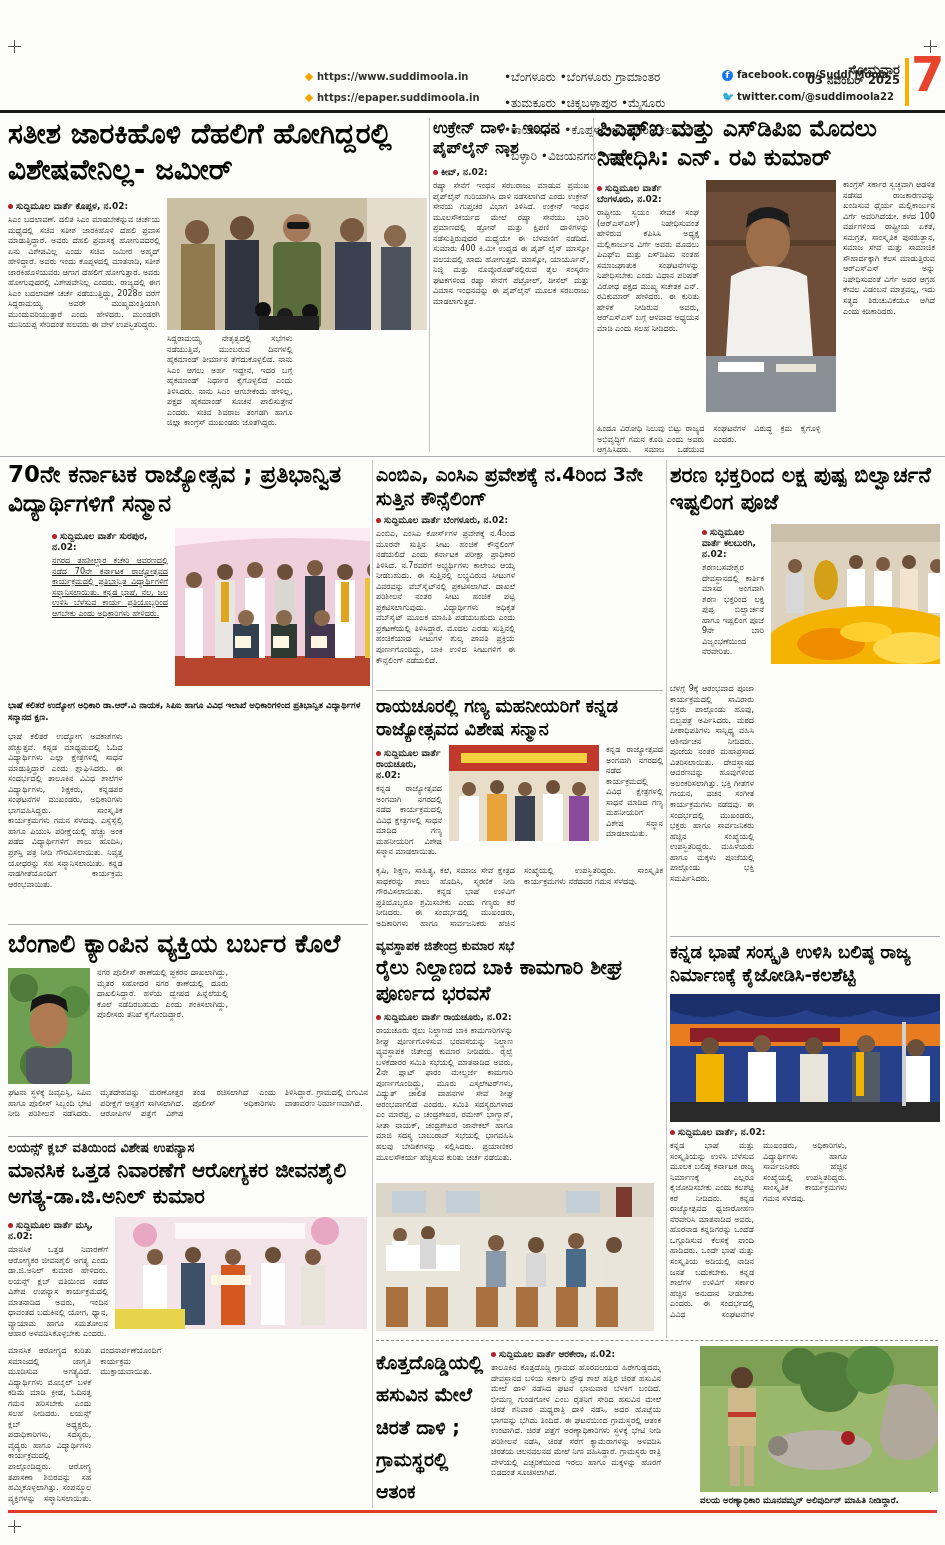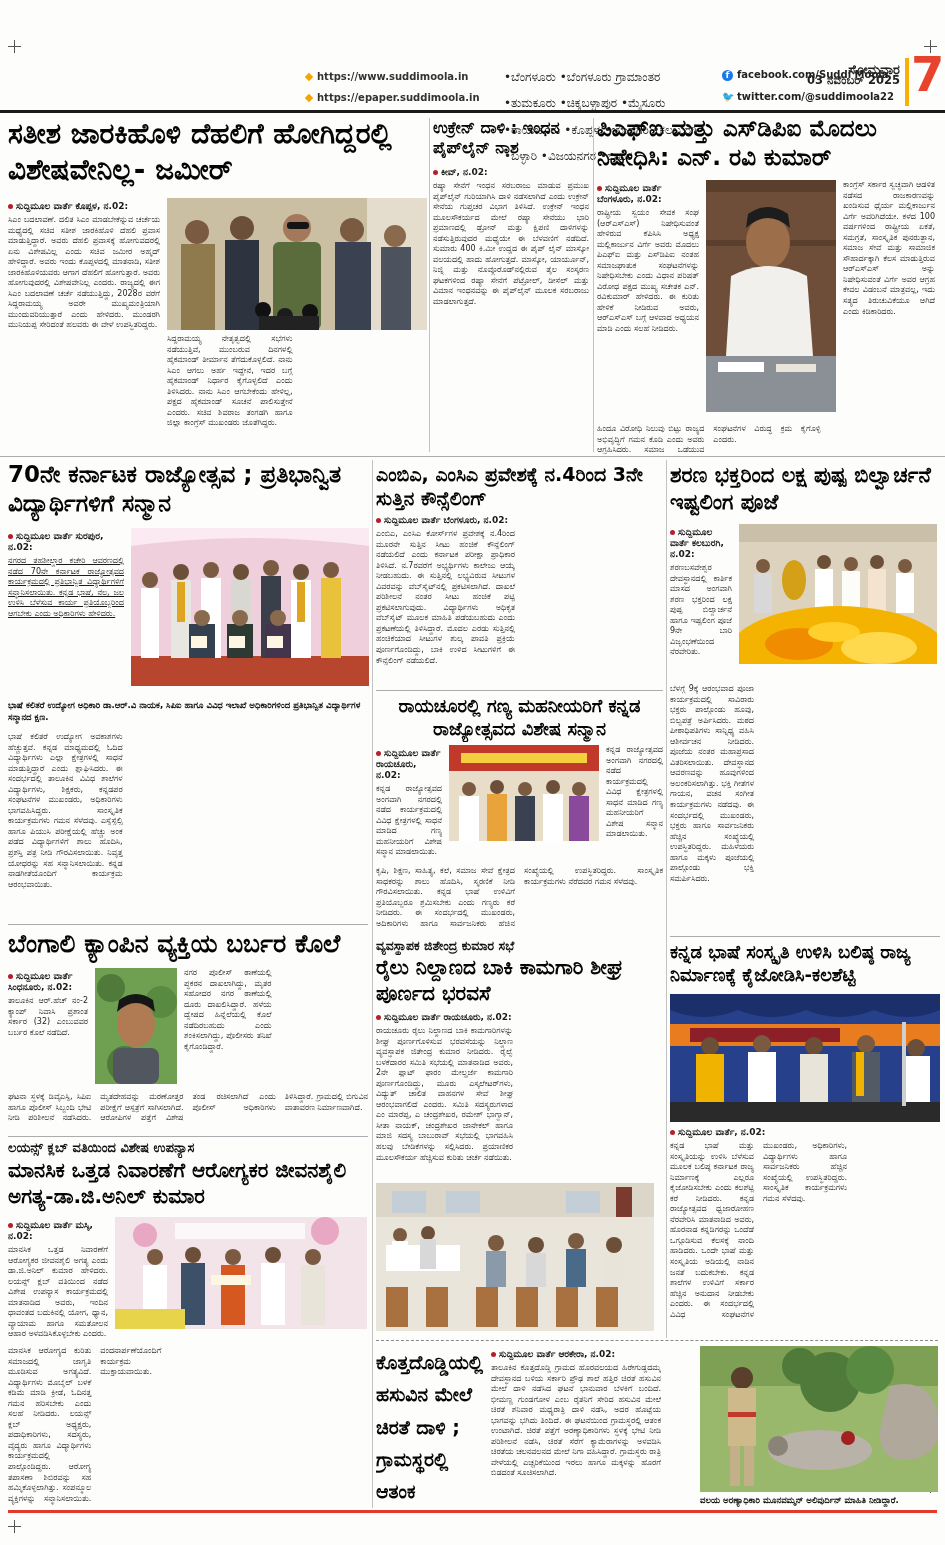--- a/index.html
+++ b/index.html
@@ -134,21 +134,21 @@
       </div>
       <div style="width:92px;flex:none;">
         <div class="bt" style="height:232px;">ಕಾಂಗ್ರೆಸ್ ಸರ್ಕಾರ ಸ್ವಚ್ಛವಾಗಿ ಆಡಳಿತ ನಡೆಸದ ರಾಜಕಾರಣವನ್ನು ಖಂಡಿಸುವ ಧೈರ್ಯ ಮಲ್ಲಿಕಾರ್ಜುನ ವಿರ್ಗೆ ಅವರಿಗಿದೆಯೇ. ಕಳೆದ 100 ವರ್ಷಗಳಿಂದ ರಾಷ್ಟ್ರೀಯ ಏಕತೆ, ಸಮಗ್ರತೆ, ಸಾಂಸ್ಕೃತಿಕ ಪುನರುತ್ಥಾನ, ಸಮಾಜ ಸೇವೆ ಮತ್ತು ಸಾಮಾಜಿಕ ಸೌಹಾರ್ದಕ್ಕಾಗಿ ಕೆಲಸ ಮಾಡುತ್ತಿರುವ ಆರ್‌ಎಸ್‌ಎಸ್ ಅನ್ನು ನಿಷೇಧಿಸುವಂತೆ ವಿರ್ಗೆ ಅವರ ಆಗ್ರಹ ಕೇವಲ ವಿಡಂಬನೆ ಮಾತ್ರವಲ್ಲ, ಇದು ಸತ್ಯದ ತಿರುಚುವಿಕೆಯೂ ಆಗಿದೆ ಎಂದು ಕಿಡಿಕಾರಿದರು.</div>
       </div>
     </div>
     <div class="bt c3" style="height:32px;margin-top:4px;">ಹಿಂದೂ ವಿರೋಧಿ ನಿಲುವು ಬಿಟ್ಟು ರಾಜ್ಯದ ಅಭಿವೃದ್ಧಿಗೆ ಗಮನ ಕೊಡಿ ಎಂದು ಅವರು ಆಗ್ರಹಿಸಿದರು. ಸಮಾಜ ಒಡೆಯುವ ಸಂಘಟನೆಗಳ ವಿರುದ್ಧ ಕ್ರಮ ಕೈಗೊಳ್ಳಿ ಎಂದರು.</div>
   </div>
 
   <div class="art" style="left:8px;top:460px;width:362px;height:464px;">
     <div class="hl" style="font-size:23px;height:64px;">70ನೇ ಕರ್ನಾಟಕ ರಾಜ್ಯೋತ್ಸವ ; ಪ್ರತಿಭಾನ್ವಿತ ವಿದ್ಯಾರ್ಥಿಗಳಿಗೆ ಸನ್ಮಾನ</div>
-    <div class="row" style="margin-top:4px;">
+    <div class="row" style="margin-top:4px;margin-left:44px;">
       <div style="width:116px;flex:none;">
         <div class="byline"><span class="dot"></span><span>ಸುದ್ದಿಮೂಲ ವಾರ್ತೆ ಸುರಪುರ, ನ.02:</span></div>
         <div class="bt" style="height:140px;text-decoration:underline;">ನಗರದ ತಹಶೀಲ್ದಾರ ಕಚೇರಿ ಆವರಣದಲ್ಲಿ ನಡೆದ 70ನೇ ಕರ್ನಾಟಕ ರಾಜ್ಯೋತ್ಸವದ ಕಾರ್ಯಕ್ರಮದಲ್ಲಿ ಪ್ರತಿಭಾನ್ವಿತ ವಿದ್ಯಾರ್ಥಿಗಳಿಗೆ ಸನ್ಮಾನಿಸಲಾಯಿತು. ಕನ್ನಡ ಭಾಷೆ, ನೆಲ, ಜಲ ಉಳಿಸಿ ಬೆಳೆಸುವ ಕಾರ್ಯ ಪ್ರತಿಯೊಬ್ಬರಿಂದ ಆಗಬೇಕು ಎಂದು ಅಧಿಕಾರಿಗಳು ಹೇಳಿದರು.</div>
       </div>
       <div class="photo" style="width:238px;height:158px;">
         <svg viewBox="0 0 238 158">
           <rect width="238" height="158" fill="#f0cfdd"></rect>
             <path d="M0 18 Q119 2 238 18 V0 H0 Z" fill="#fbeaf2"></path>
           <rect x="0" y="128" width="238" height="30" fill="#b8452e"></rect>
           <rect x="10" y="60" width="18" height="70" fill="#fff"></rect>
@@ -183,21 +183,21 @@
     <div class="bt c3" style="height:196px;margin-top:4px;">ಭಾಷೆ ಕಲಿತರೆ ಉದ್ಯೋಗ ಅವಕಾಶಗಳು ಹೆಚ್ಚುತ್ತವೆ. ಕನ್ನಡ ಮಾಧ್ಯಮದಲ್ಲಿ ಓದಿದ ವಿದ್ಯಾರ್ಥಿಗಳು ಎಲ್ಲಾ ಕ್ಷೇತ್ರಗಳಲ್ಲಿ ಸಾಧನೆ ಮಾಡುತ್ತಿದ್ದಾರೆ ಎಂದು ಶ್ಲಾಘಿಸಿದರು. ಈ ಸಂದರ್ಭದಲ್ಲಿ ತಾಲೂಕಿನ ವಿವಿಧ ಶಾಲೆಗಳ ವಿದ್ಯಾರ್ಥಿಗಳು, ಶಿಕ್ಷಕರು, ಕನ್ನಡಪರ ಸಂಘಟನೆಗಳ ಮುಖಂಡರು, ಅಧಿಕಾರಿಗಳು ಭಾಗವಹಿಸಿದ್ದರು. ಸಾಂಸ್ಕೃತಿಕ ಕಾರ್ಯಕ್ರಮಗಳು ಗಮನ ಸೆಳೆದವು. ಎಸ್ಸೆಸ್ಸೆಲ್ಸಿ ಹಾಗೂ ಪಿಯುಸಿ ಪರೀಕ್ಷೆಯಲ್ಲಿ ಹೆಚ್ಚು ಅಂಕ ಪಡೆದ ವಿದ್ಯಾರ್ಥಿಗಳಿಗೆ ಶಾಲು ಹೊದಿಸಿ, ಪ್ರಶಸ್ತಿ ಪತ್ರ ನೀಡಿ ಗೌರವಿಸಲಾಯಿತು. ನಿವೃತ್ತ ಯೋಧರನ್ನು ಸಹ ಸನ್ಮಾನಿಸಲಾಯಿತು. ಕನ್ನಡ ನಾಡಗೀತೆಯೊಂದಿಗೆ ಕಾರ್ಯಕ್ರಮ ಆರಂಭವಾಯಿತು.</div>
   </div>
 
   <div class="art" style="left:376px;top:462px;width:287px;height:224px;">
     <div class="hl" style="font-size:19px;height:50px;">ಎಂಬಿಎ, ಎಂಸಿಎ ಪ್ರವೇಶಕ್ಕೆ ನ.4ರಿಂದ 3ನೇ ಸುತ್ತಿನ ಕೌನ್ಸೆಲಿಂಗ್</div>
     <div class="byline"><span class="dot"></span><span>ಸುದ್ದಿಮೂಲ ವಾರ್ತೆ ಬೆಂಗಳೂರು, ನ.02:</span></div>
     <div class="bt c2" style="height:148px;">ಎಂಬಿಎ, ಎಂಸಿಎ ಕೋರ್ಸ್‌ಗಳ ಪ್ರವೇಶಕ್ಕೆ ನ.4ರಿಂದ ಮೂರನೇ ಸುತ್ತಿನ ಸೀಟು ಹಂಚಿಕೆ ಕೌನ್ಸೆಲಿಂಗ್ ನಡೆಯಲಿದೆ ಎಂದು ಕರ್ನಾಟಕ ಪರೀಕ್ಷಾ ಪ್ರಾಧಿಕಾರ ತಿಳಿಸಿದೆ. ನ.7ರವರೆಗೆ ಅಭ್ಯರ್ಥಿಗಳು ಕಾಲೇಜು ಆಯ್ಕೆ ನೀಡಬಹುದು. ಈ ಸುತ್ತಿನಲ್ಲಿ ಲಭ್ಯವಿರುವ ಸೀಟುಗಳ ವಿವರವನ್ನು ವೆಬ್‌ಸೈಟ್‌ನಲ್ಲಿ ಪ್ರಕಟಿಸಲಾಗಿದೆ. ದಾಖಲೆ ಪರಿಶೀಲನೆ ನಂತರ ಸೀಟು ಹಂಚಿಕೆ ಪಟ್ಟಿ ಪ್ರಕಟಿಸಲಾಗುವುದು. ವಿದ್ಯಾರ್ಥಿಗಳು ಅಧಿಕೃತ ವೆಬ್‌ಸೈಟ್ ಮೂಲಕ ಮಾಹಿತಿ ಪಡೆಯಬಹುದು ಎಂದು ಪ್ರಕಟಣೆಯಲ್ಲಿ ತಿಳಿಸಿದ್ದಾರೆ. ಮೊದಲ ಎರಡು ಸುತ್ತಿನಲ್ಲಿ ಹಂಚಿಕೆಯಾದ ಸೀಟುಗಳ ಶುಲ್ಕ ಪಾವತಿ ಪ್ರಕ್ರಿಯೆ ಪೂರ್ಣಗೊಂಡಿದ್ದು, ಬಾಕಿ ಉಳಿದ ಸೀಟುಗಳಿಗೆ ಈ ಕೌನ್ಸೆಲಿಂಗ್ ನಡೆಯಲಿದೆ.</div>
   </div>
 
   <div class="art" style="left:376px;top:694px;width:287px;height:232px;">
-    <div class="hl" style="font-size:18px;height:48px;text-align:center;">ರಾಯಚೂರಲ್ಲಿ ಗಣ್ಯ ಮಹನೀಯರಿಗೆ ಕನ್ನಡ ರಾಜ್ಯೋತ್ಸವದ ವಿಶೇಷ ಸನ್ಮಾನ</div>
+    <div class="hl" style="font-size:18px;height:48px;">ರಾಯಚೂರಲ್ಲಿ ಗಣ್ಯ ಮಹನೀಯರಿಗೆ ಕನ್ನಡ ರಾಜ್ಯೋತ್ಸವದ ವಿಶೇಷ ಸನ್ಮಾನ</div>
     <div class="row" style="margin-top:3px;">
       <div style="width:66px;flex:none;">
         <div class="byline"><span class="dot"></span><span>ಸುದ್ದಿಮೂಲ ವಾರ್ತೆ ರಾಯಚೂರು, ನ.02:</span></div>
         <div class="bt" style="height:78px;">ಕನ್ನಡ ರಾಜ್ಯೋತ್ಸವದ ಅಂಗವಾಗಿ ನಗರದಲ್ಲಿ ನಡೆದ ಕಾರ್ಯಕ್ರಮದಲ್ಲಿ ವಿವಿಧ ಕ್ಷೇತ್ರಗಳಲ್ಲಿ ಸಾಧನೆ ಮಾಡಿದ ಗಣ್ಯ ಮಹನೀಯರಿಗೆ ವಿಶೇಷ ಸನ್ಮಾನ ಮಾಡಲಾಯಿತು.</div>
       </div>
       <div class="photo" style="width:150px;height:96px;">
         <svg viewBox="0 0 150 96">
           <rect width="150" height="96" fill="#e8ddc8"></rect>
             <rect x="0" y="0" width="150" height="26" fill="#c0392b"></rect>
             <rect x="12" y="8" width="126" height="10" fill="#f4d03f"></rect>
@@ -216,21 +216,21 @@
       <div style="flex:1;">
         <div class="bt" style="height:100px;">ಕನ್ನಡ ರಾಜ್ಯೋತ್ಸವದ ಅಂಗವಾಗಿ ನಗರದಲ್ಲಿ ನಡೆದ ಕಾರ್ಯಕ್ರಮದಲ್ಲಿ ವಿವಿಧ ಕ್ಷೇತ್ರಗಳಲ್ಲಿ ಸಾಧನೆ ಮಾಡಿದ ಗಣ್ಯ ಮಹನೀಯರಿಗೆ ವಿಶೇಷ ಸನ್ಮಾನ ಮಾಡಲಾಯಿತು.</div>
       </div>
     </div>
     <div class="bt c2" style="height:72px;margin-top:4px;">ಕೃಷಿ, ಶಿಕ್ಷಣ, ಸಾಹಿತ್ಯ, ಕಲೆ, ಸಮಾಜ ಸೇವೆ ಕ್ಷೇತ್ರದ ಸಾಧಕರನ್ನು ಶಾಲು ಹೊದಿಸಿ, ಸ್ಮರಣಿಕೆ ನೀಡಿ ಗೌರವಿಸಲಾಯಿತು. ಕನ್ನಡ ಭಾಷೆ ಉಳಿವಿಗೆ ಪ್ರತಿಯೊಬ್ಬರೂ ಶ್ರಮಿಸಬೇಕು ಎಂದು ಗಣ್ಯರು ಕರೆ ನೀಡಿದರು. ಈ ಸಂದರ್ಭದಲ್ಲಿ ಮುಖಂಡರು, ಅಧಿಕಾರಿಗಳು ಹಾಗೂ ಸಾರ್ವಜನಿಕರು ಹೆಚ್ಚಿನ ಸಂಖ್ಯೆಯಲ್ಲಿ ಉಪಸ್ಥಿತರಿದ್ದರು. ಸಾಂಸ್ಕೃತಿಕ ಕಾರ್ಯಕ್ರಮಗಳು ನೆರೆದವರ ಗಮನ ಸೆಳೆದವು.</div>
   </div>
 
   <div class="art" style="left:670px;top:462px;width:270px;height:472px;">
     <div class="hl" style="font-size:21px;height:58px;">ಶರಣ ಭಕ್ತರಿಂದ ಲಕ್ಷ ಪುಷ್ಪ ಬಿಲ್ವಾರ್ಚನೆ ಇಷ್ಟಲಿಂಗ ಪೂಜೆ</div>
     <div class="row" style="margin-top:4px;">
-      <div style="width:62px;flex:none;">
+      <div style="width:62px;flex:none;margin-left:32px;">
         <div class="byline"><span class="dot"></span><span>ಸುದ್ದಿಮೂಲ ವಾರ್ತೆ ಕಲಬುರಗಿ, ನ.02:</span></div>
         <div class="bt" style="height:116px;">ಶರಣಬಸವೇಶ್ವರ ದೇವಸ್ಥಾನದಲ್ಲಿ ಕಾರ್ತಿಕ ಮಾಸದ ಅಂಗವಾಗಿ ಶರಣ ಭಕ್ತರಿಂದ ಲಕ್ಷ ಪುಷ್ಪ ಬಿಲ್ವಾರ್ಚನೆ ಹಾಗೂ ಇಷ್ಟಲಿಂಗ ಪೂಜೆ 9ನೇ ಬಾರಿ ವಿಜೃಂಭಣೆಯಿಂದ ನೆರವೇರಿತು.</div>
       </div>
       <div class="photo" style="width:198px;height:140px;">
         <svg viewBox="0 0 198 140">
           <rect width="198" height="140" fill="#ddd2bd"></rect>
             <rect x="0" y="0" width="198" height="18" fill="#cabfa8"></rect>
           <circle cx="24" cy="42" r="7" fill="#7a5a40"></circle>
             <rect x="15" y="49" width="18" height="40" fill="#d8d8d8"></rect>
           <ellipse cx="55" cy="56" rx="12" ry="20" fill="#d4a017"></ellipse>
@@ -248,24 +248,20 @@
             <ellipse cx="95" cy="108" rx="26" ry="10" fill="#ffcf2e"></ellipse>
         </svg>
       </div>
     </div>
     <div class="bt c3" style="height:258px;margin-top:5px;">ಬೆಳಗ್ಗೆ 9ಕ್ಕೆ ಆರಂಭವಾದ ಪೂಜಾ ಕಾರ್ಯಕ್ರಮದಲ್ಲಿ ಸಾವಿರಾರು ಭಕ್ತರು ಪಾಲ್ಗೊಂಡು ಹೂವು, ಬಿಲ್ವಪತ್ರೆ ಅರ್ಪಿಸಿದರು. ಮಠದ ಪೀಠಾಧಿಪತಿಗಳು ಸಾನ್ನಿಧ್ಯ ವಹಿಸಿ ಆಶೀರ್ವಚನ ನೀಡಿದರು. ಪೂಜೆಯ ನಂತರ ಮಹಾಪ್ರಸಾದ ವಿತರಿಸಲಾಯಿತು. ದೇವಸ್ಥಾನದ ಆವರಣವನ್ನು ಹೂವುಗಳಿಂದ ಅಲಂಕರಿಸಲಾಗಿತ್ತು. ಭಕ್ತಿ ಗೀತೆಗಳ ಗಾಯನ, ವಚನ ಸಂಗೀತ ಕಾರ್ಯಕ್ರಮಗಳು ನಡೆದವು. ಈ ಸಂದರ್ಭದಲ್ಲಿ ಮುಖಂಡರು, ಭಕ್ತರು ಹಾಗೂ ಸಾರ್ವಜನಿಕರು ಹೆಚ್ಚಿನ ಸಂಖ್ಯೆಯಲ್ಲಿ ಉಪಸ್ಥಿತರಿದ್ದರು. ಮಹಿಳೆಯರು ಹಾಗೂ ಮಕ್ಕಳು ಪೂಜೆಯಲ್ಲಿ ಪಾಲ್ಗೊಂಡು ಭಕ್ತಿ ಸಮರ್ಪಿಸಿದರು.</div>
   </div>
 
   <div class="art" style="left:8px;top:928px;width:360px;height:204px;">
     <div class="hl" style="font-size:25px;height:36px;">ಬೆಂಗಾಲಿ ಕ್ಯಾಂಪಿನ ವ್ಯಕ್ತಿಯ ಬರ್ಬರ ಕೊಲೆ</div>
     <div class="row" style="margin-top:4px;">
-      <div style="width:80px;flex:none;">
-        <div class="byline"><span class="dot"></span><span>ಸುದ್ದಿಮೂಲ ವಾರ್ತೆ ಸಿಂಧನೂರು, ನ.02:</span></div>
-        <div class="bt" style="height:92px;">ತಾಲೂಕಿನ ಆರ್.ಹೆಚ್ ನಂ-2 ಕ್ಯಾಂಪ್ ನಿವಾಸಿ ಪ್ರಶಾಂತ ಸರ್ಕಾರ (32) ಎಂಬುವವರ ಬರ್ಬರ ಕೊಲೆ ನಡೆದಿದೆ.</div>
-      </div>
       <div class="photo" style="width:82px;height:116px;">
         <svg viewBox="0 0 82 116">
           <rect width="82" height="116" fill="#6fa052"></rect>
             <circle cx="16" cy="20" r="14" fill="#4f7a3a"></circle>
             <circle cx="66" cy="34" r="16" fill="#588a42"></circle>
             <circle cx="30" cy="96" r="18" fill="#4f7a3a"></circle>
           <ellipse cx="41" cy="56" rx="19" ry="23" fill="#b07a52"></ellipse>
             <path d="M22 44 q19 -18 38 0 l-2 -12 q-17 -12 -34 0 z" fill="#161616"></path>
           <rect x="18" y="80" width="46" height="36" rx="8" fill="#52565e"></rect>
         </svg>

